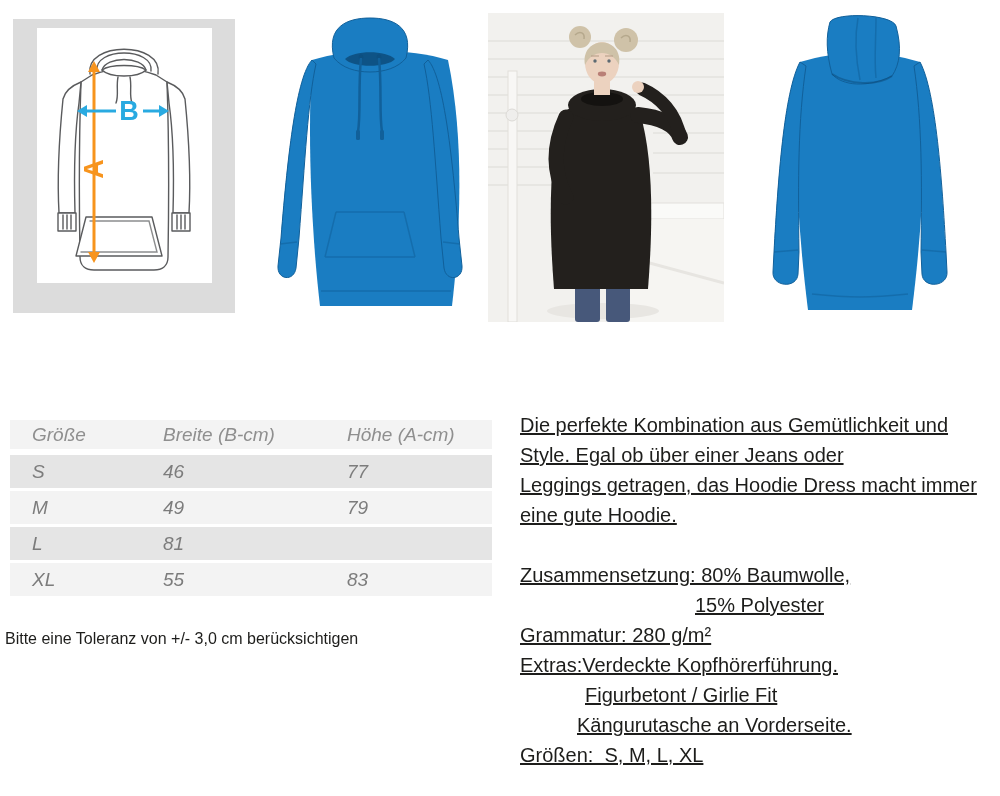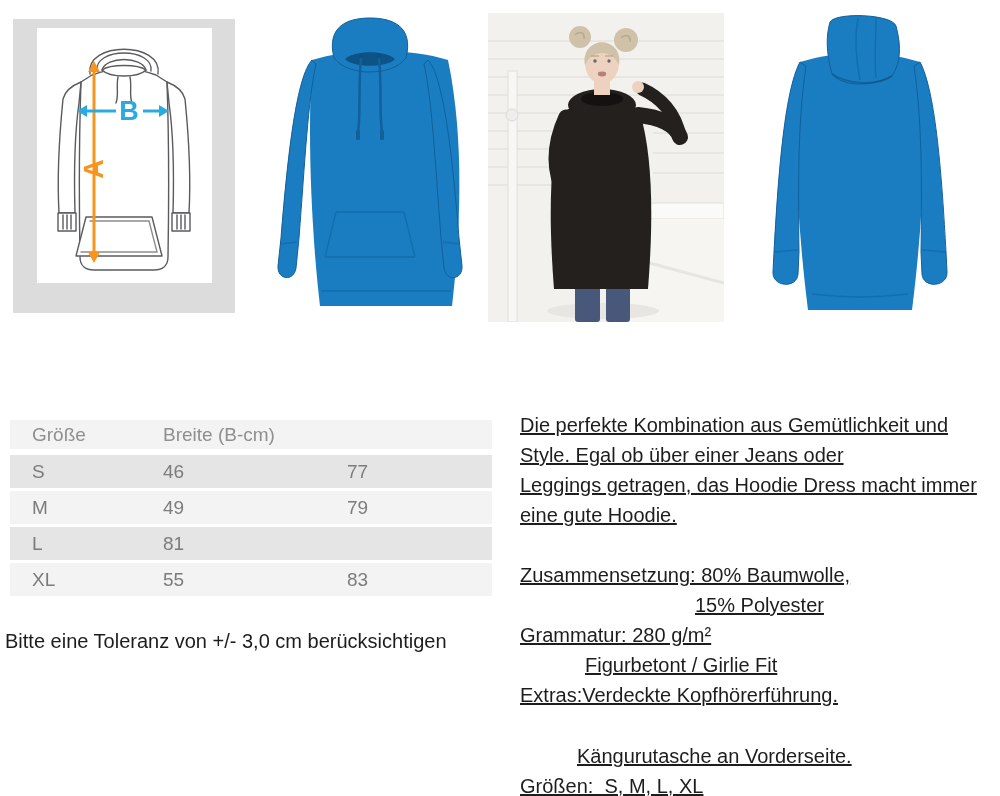--- a/index.html
+++ b/index.html
@@ -26,29 +26,29 @@
   .arrow-b-line{stroke:var(--arrow-blue);stroke-width:3;}
   .arrow-label{font-family:"Liberation Sans",sans-serif;font-weight:bold;font-size:27px;}
 
   
   .size-table{position:absolute;left:10px;top:420px;width:482px;font-size:19px;}
   .t-row{display:grid;grid-template-columns:131px 184px 1fr;align-items:center;}
   .t-head{height:29px;margin-bottom:6px;background:var(--table-row-light);color:var(--table-header-text);}
   .t-data{height:33px;margin-bottom:3px;color:var(--table-cell-text);}
   .t-dark{background:var(--table-row-dark);}
   .t-light{background:var(--table-row-light);}
-  .t-cell{padding-left:22px;white-space:nowrap;}
-
-  .tolerance-note{position:absolute;left:5px;top:630px;font-size:20px;color:var(--body-text);white-space:nowrap;}
+  .t-cell{padding-left:22px;white-space:nowrap;font-style:italic;}
+
+  .tolerance-note{position:absolute;left:5px;top:630px;font-size:16px;color:var(--body-text);white-space:nowrap;}
 
   .description{position:absolute;left:520px;top:410px;width:472px;font-size:20px;color:var(--body-text);}
   .desc-line{height:30px;line-height:30px;white-space:pre-wrap;text-decoration:underline;}
   .ind-a{padding-left:175px;}
   .ind-b{padding-left:65px;}
-  .ind-c{padding-left:57px;margin-top:31px;}
+  .ind-c{padding-left:57px;}
 </style>
 </head>
 <body>
 
 <div>
 
   <div class="panel" id="diagram-panel">
     <svg viewBox="0 0 222 294">
       <rect x="0" y="0" width="222" height="294" style="fill:var(--diagram-bg)"></rect>
       <rect x="24" y="9" width="175" height="255" fill="#ffffff"></rect>
@@ -175,20 +175,21 @@
         <path d="M92,74 C108,85 138,86 152,76" style="stroke:var(--hood-shadow)" stroke-width="2" fill="none" opacity="0.55"></path>
       </g>
     </svg>
   </div>
 </div>
 
 <div class="size-table">
   <div class="t-row t-head">
     <div class="t-cell">Größe</div>
     <div class="t-cell">Breite (B-cm)</div>
+    <div class="t-cell">Höhe (A-cm)</div>
   </div>
   <div class="t-row t-data t-dark">
     <div class="t-cell">S</div>
     <div class="t-cell">46</div>
     <div class="t-cell">77</div>
   </div>
   <div class="t-row t-data t-light">
     <div class="t-cell">M</div>
     <div class="t-cell">49</div>
     <div class="t-cell">79</div>
@@ -208,17 +209,17 @@
 
 <div class="description">
   <div class="desc-line">Die perfekte Kombination aus Gemütlichkeit und</div>
   <div class="desc-line">Style. Egal ob über einer Jeans oder</div>
   <div class="desc-line">Leggings getragen, das Hoodie Dress macht immer</div>
   <div class="desc-line">eine gute Hoodie.</div>
   <div class="desc-line"></div>
   <div class="desc-line">Zusammensetzung: 80% Baumwolle,</div>
   <div class="desc-line ind-a">15% Polyester</div>
   <div class="desc-line">Grammatur: 280 g/m²</div>
+  <div class="desc-line">Extras:Verdeckte Kopfhörerführung.</div>
   <div class="desc-line ind-b">Figurbetont / Girlie Fit</div>
-  <div class="desc-line">Extras:Verdeckte Kopfhörerführung.</div>
   <div class="desc-line ind-c">Kängurutasche an Vorderseite.</div>
   <div class="desc-line">Größen:  S, M, L, XL</div>
 </div>
 
 </body></html>

